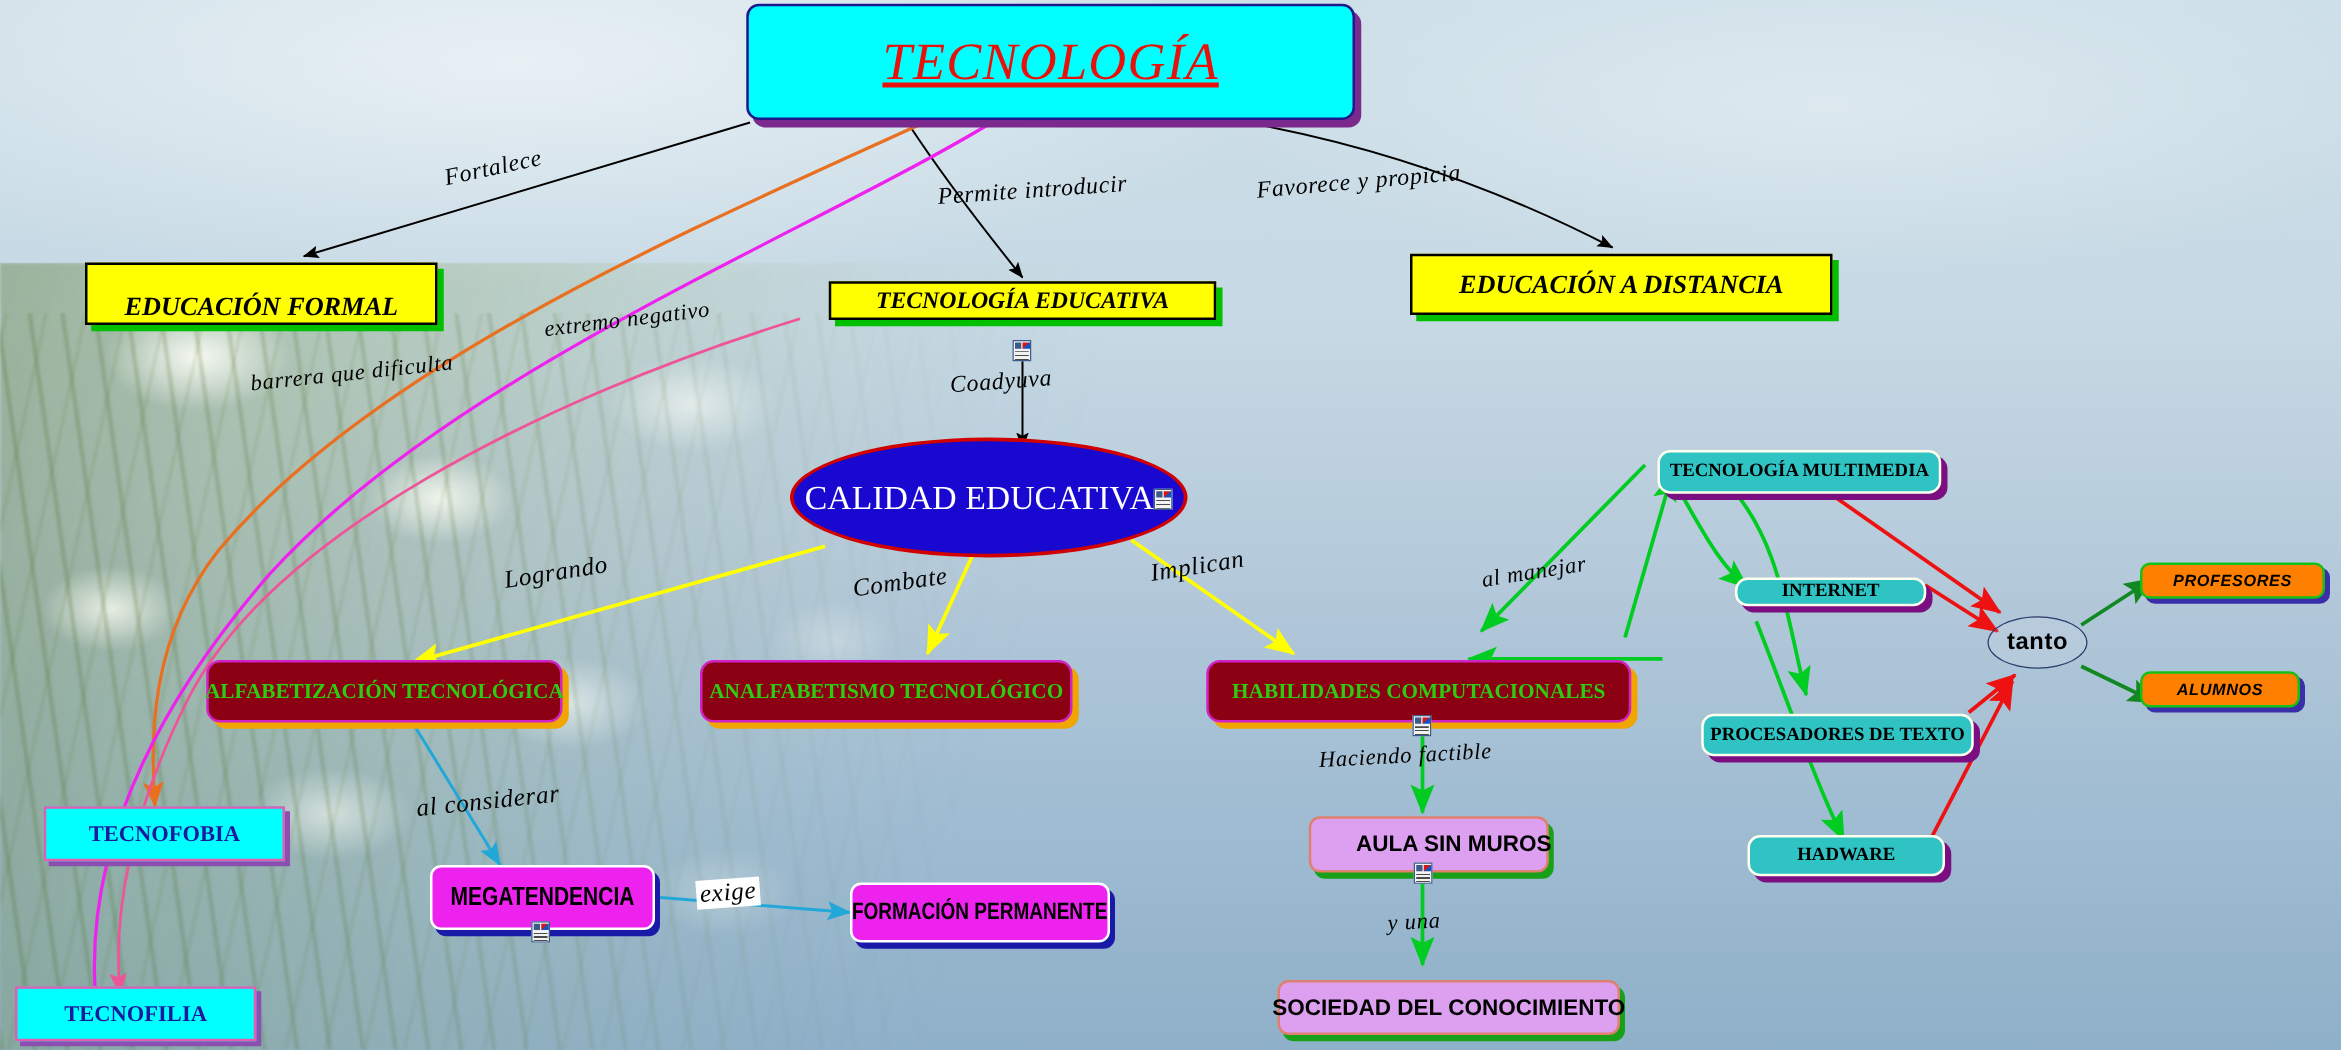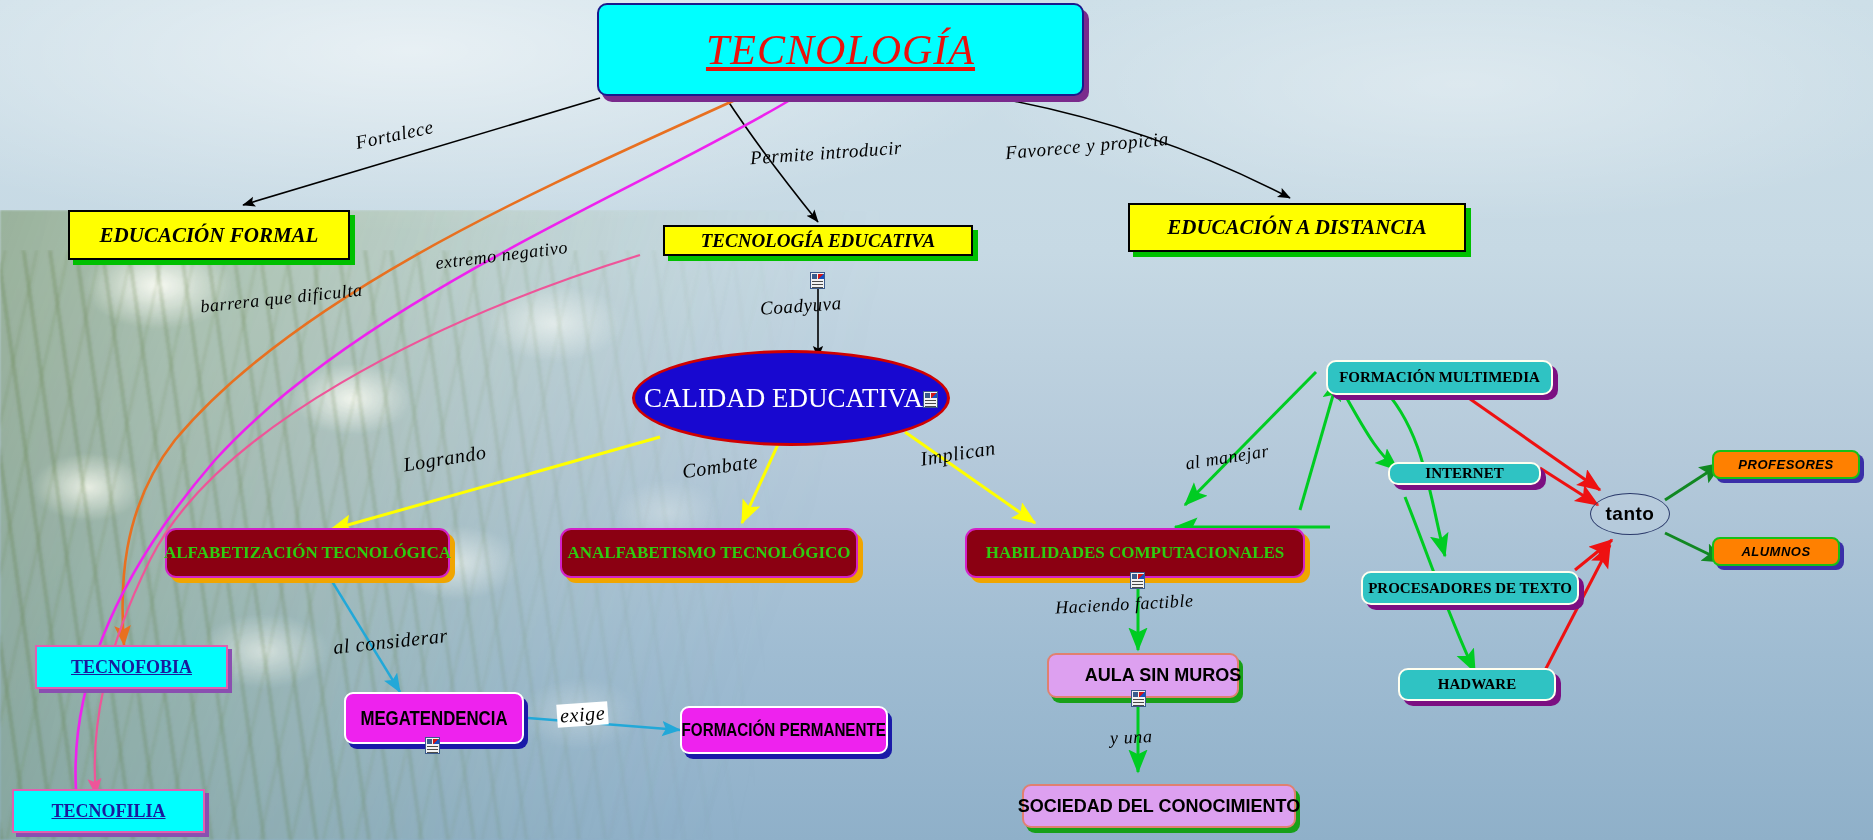--- a/index.html
+++ b/index.html
@@ -90,21 +90,21 @@
   .n-orange{
     background:#ff8000;border:2px solid #17c017;border-radius:8px;
     box-shadow:4px 4px 0 #3a2fa8;
     color:#000;font-family:"Liberation Sans", sans-serif;font-weight:700;font-style:italic;
     letter-spacing:.5px;
   }
   
   .n-cyan{
     background:#00ffff;border:2px solid #e060b0;
     box-shadow:4px 4px 0 #8a4fb0;
-    color:#1a1a9c;font-family:"Liberation Serif", serif;font-weight:700;text-decoration:underline;
+    color:#1a1a9c;font-family:"Liberation Serif", serif;font-weight:700;
   }
   
   .n-magenta{
     background:#ee22ee;border:2px solid #fff;border-radius:9px;
     box-shadow:4px 5px 0 #1a1aa8;
     color:#000;font-family:"Liberation Sans", sans-serif;font-weight:700;
     transform-origin:center; letter-spacing:0px;
   }
   .n-magenta span.lbl{display:inline-block;transform:scaleX(.8);font-weight:700;}
   
@@ -225,21 +225,21 @@
 
     <path d="M1665,500 L1722,463" fill="none" stroke="#118822" stroke-width="3" marker-end="url(#ah-dgreen)"></path>
     <path d="M1665,533 L1725,562" fill="none" stroke="#118822" stroke-width="3" marker-end="url(#ah-dgreen)"></path>
   </svg>
 
   <div class="node n-title" style="left:597px;top:3px;width:487px;height:93px;font-size:42px;">
 
     <span>TECNOLOGÍA</span>
   </div>
 
-  <div class="node n-yellow" style="left:68px;top:210px;width:282px;height:50px;font-size:21px;">
+  <div class="node n-yellow" style="left:68px;top:210px;width:282px;height:50px;font-size:21px;align-items:flex-end;">
     <span>EDUCACIÓN FORMAL</span>
   </div>
 
   <div class="node n-yellow" style="left:663px;top:225px;width:310px;height:31px;font-size:19px;">
     <span>TECNOLOGÍA EDUCATIVA</span>
   </div>
   <span class="doc-below" style="left:810px;top:272px;">
     <span class="docicon"><i></i></span>
   </span>
 
@@ -293,21 +293,21 @@
   </div>
   <span class="doc-below" style="left:1131px;top:690px;">
     <span class="docicon"><i></i></span>
   </span>
 
   <div class="node n-lav" style="left:1022px;top:784px;width:274px;height:44px;font-size:18px;text-align:right;">
     <span>SOCIEDAD DEL CONOCIMIENTO</span>
   </div>
 
   <div class="node n-teal" style="left:1326px;top:360px;width:227px;height:35px;font-size:15px;">
-    <span>FORMACIÓN MULTIMEDIA</span>
+    <span>TECNOLOGÍA MULTIMEDIA</span>
   </div>
 
   <div class="node n-teal" style="left:1388px;top:462px;width:153px;height:23px;font-size:15px;">
     <span>INTERNET</span>
   </div>
 
   <div class="node n-teal" style="left:1361px;top:571px;width:218px;height:34px;font-size:15px;">
     <span>PROCESADORES DE TEXTO</span>
   </div>
 

